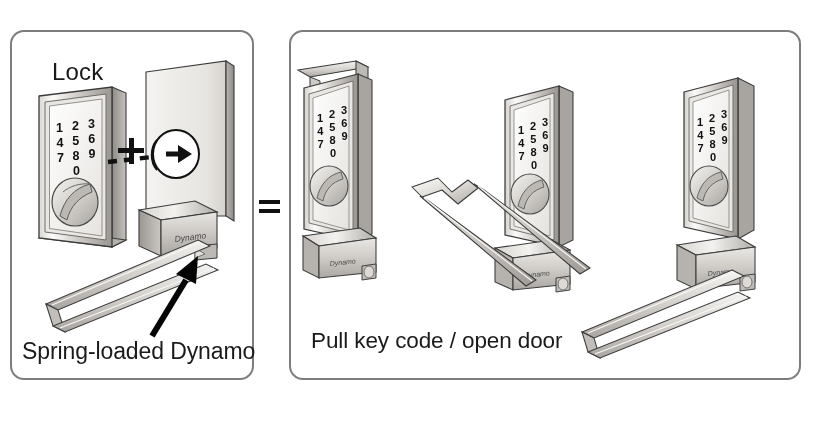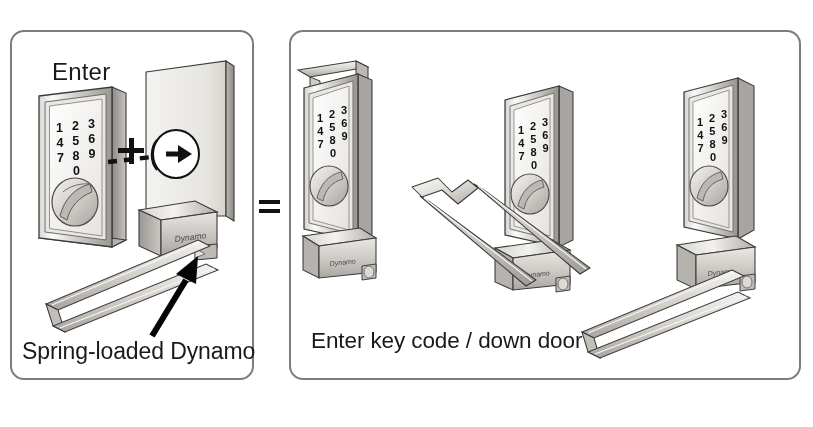--- a/index.html
+++ b/index.html
@@ -59,21 +59,21 @@
   }
   .brandtxt.sm{font-size:7px;}
 </style>
 </head>
 <body>
 
 <div class="stage">
 
   <div class="panel" id="panel-left"></div>
 
-  <div class="lbl" id="lock-label">Enter</div>
+  <div class="lbl" id="lock-label">Lock</div>
 
   <div class="art" style="left:30px;top:80px;width:105px;height:180px;">
     <svg width="105" height="180" viewBox="0 0 105 180">
       <defs>
         <linearGradient id="bezelL" x1="0" y1="0" x2="1" y2="0">
           <stop offset="0" stop-color="#d9d7d3"></stop>
           <stop offset=".18" stop-color="#fbfbfa"></stop>
           <stop offset=".55" stop-color="#cdcac5"></stop>
           <stop offset="1" stop-color="#9a9792"></stop>
         </linearGradient>
@@ -478,15 +478,15 @@
         </linearGradient>
       </defs>
       <path d="M160,2 L172,8 L22,70 L10,64 Z" fill="url(#barG3)" stroke="#3a3a3a" stroke-width="1.05"></path>
       <path d="M10,64 L22,70 L28,90 L16,84 Z" fill="#c2bfba" stroke="#3a3a3a" stroke-width="1.05"></path>
       <path d="M16,84 L28,90 L178,30 L166,24 Z" fill="url(#barG3)" stroke="#3a3a3a" stroke-width="1.05"></path>
       <path d="M16,65 L162,4" fill="none" stroke="#f8f7f5" stroke-width="1.1"></path>
       <path d="M23,86 L174,28" fill="none" stroke="#f8f7f5" stroke-width="1.1"></path>
     </svg>
   </div>
 
-  <div class="lbl" id="instr2">Enter key code / down door</div>
+  <div class="lbl" id="instr2">Pull key code / open door</div>
 
 </div>
 
 </body></html>

